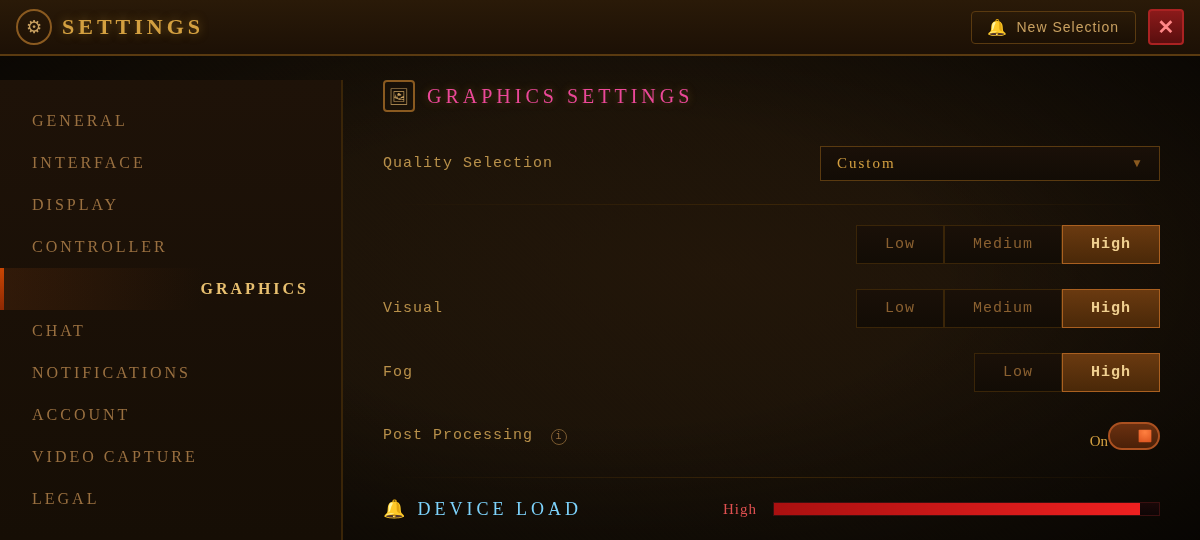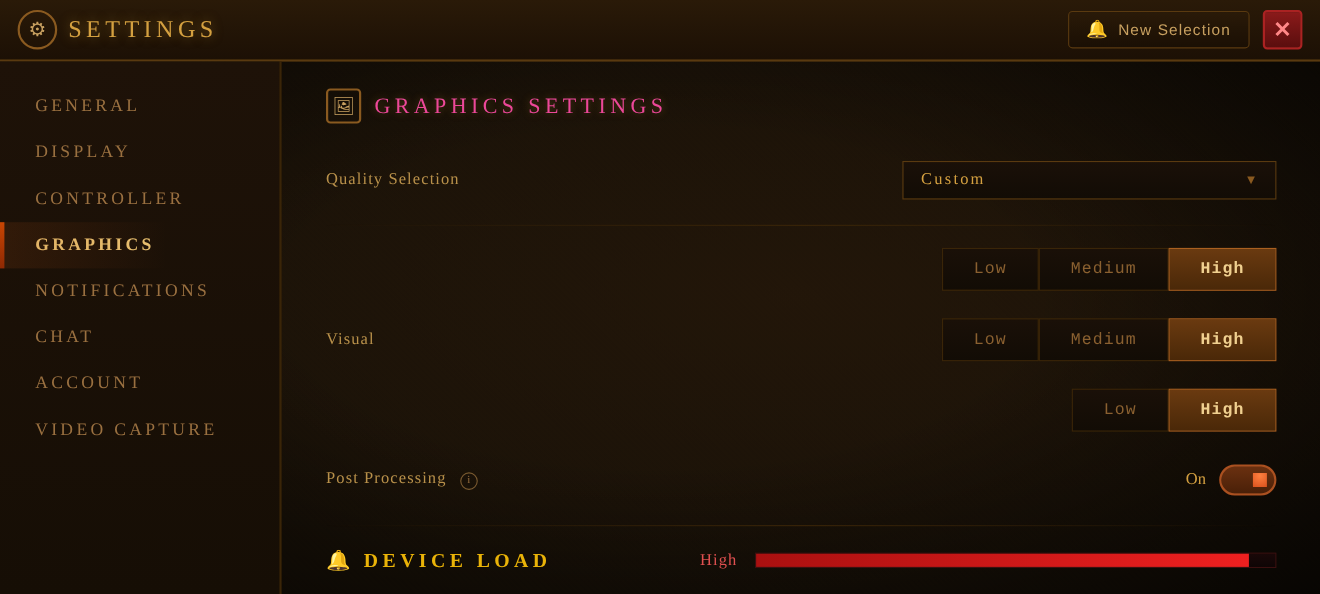--- a/index.html
+++ b/index.html
@@ -66,21 +66,21 @@
       border-radius: 50%;
       display: flex;
       align-items: center;
       justify-content: center;
       font-size: 18px;
       color: #c8a060;
     }
 
     .header-title {
       font-size: 22px;
-      font-weight: normal;
+      font-weight: bold;
       letter-spacing: 4px;
       color: #d4a040;
       text-transform: uppercase;
       text-shadow: 0 0 10px rgba(200,150,50,0.5);
     }
 
     .header-right {
       display: flex;
       align-items: center;
       gap: 12px;
@@ -122,42 +122,44 @@
     
     .main {
       position: relative;
       z-index: 10;
       display: flex;
       height: calc(540px - 56px);
     }
 
     
     .sidebar {
-      width: 256px;
+      width: 343px;
       background: linear-gradient(180deg, #1e1208 0%, #160e05 100%);
       border-right: 2px solid #3a2508;
       padding: 20px 0;
       flex-shrink: 0;
+      margin-top: 24px;
     }
 
     .sidebar-item {
       display: block;
       padding: 12px 32px;
       font-size: 16px;
       letter-spacing: 3px;
       text-transform: uppercase;
       color: #9a7040;
       cursor: pointer;
       position: relative;
       transition: color 0.2s;
     }
 
     .sidebar-item.active {
       color: #e8c070;
       font-weight: bold;
+      text-align: right;
     }
 
     .sidebar-item.active::before {
       content: '';
       position: absolute;
       left: 0;
       top: 0;
       bottom: 0;
       width: 4px;
       background: linear-gradient(180deg, #cc4400, #882200);
@@ -210,20 +212,21 @@
       align-items: center;
       margin-bottom: 18px;
       min-height: 46px;
     }
 
     .setting-label {
       flex: 0 0 320px;
       font-size: 15px;
       letter-spacing: 1px;
       color: #b8904a;
+      font-family: Liberation Mono, monospace;
     }
 
     .setting-label .info-icon {
       display: inline-flex;
       align-items: center;
       justify-content: center;
       width: 16px;
       height: 16px;
       border: 1px solid #7a5a30;
       border-radius: 50%;
@@ -285,22 +288,22 @@
     .btn-quality.active {
       background: linear-gradient(180deg, #6a3a10, #4a2808);
       border: 1px solid #aa6020;
       color: #f0d090;
       font-weight: bold;
     }
 
     
     .toggle-container {
       display: flex;
-      align-items: center;
-      gap: 12px;
+      align-items: flex-end;
+      gap: 0;
     }
 
     .toggle-label {
       font-size: 15px;
       color: #d4a040;
     }
 
     .toggle-switch {
       position: relative;
       width: 52px;
@@ -346,23 +349,22 @@
     }
 
     .bell-icon {
       font-size: 18px;
       color: #c8a060;
     }
 
     .device-load-title {
       font-size: 18px;
       letter-spacing: 4px;
-      color: #eab308;
+      color: #7dd3fc;
       text-transform: uppercase;
-      font-weight: bold;
     }
 
     .device-load-right {
       flex: 1;
       display: flex;
       align-items: center;
       gap: 16px;
     }
 
     .load-level {
@@ -409,27 +411,29 @@
     <button class="close-btn">
       <span>✕</span>
     </button>
   </div>
 </div>
 
 <div class="main">
 
   <nav class="sidebar">
     <a class="sidebar-item">GENERAL</a>
+    <a class="sidebar-item">INTERFACE</a>
     <a class="sidebar-item">DISPLAY</a>
     <a class="sidebar-item">CONTROLLER</a>
     <a class="sidebar-item active">GRAPHICS</a>
+    <a class="sidebar-item">CHAT</a>
     <a class="sidebar-item">NOTIFICATIONS</a>
-    <a class="sidebar-item">CHAT</a>
     <a class="sidebar-item">ACCOUNT</a>
     <a class="sidebar-item">VIDEO CAPTURE</a>
+    <a class="sidebar-item">LEGAL</a>
   </nav>
 
   <div class="content">
 
     <div class="section-header">
       <div class="section-icon">🖼</div>
       <span class="section-title">GRAPHICS SETTINGS</span>
     </div>
 
     <div class="setting-row">
@@ -459,20 +463,21 @@
       <div class="setting-control">
         <div class="btn-group">
           <button class="btn-quality">Low</button>
           <button class="btn-quality">Medium</button>
           <button class="btn-quality active">High</button>
         </div>
       </div>
     </div>
 
     <div class="setting-row">
+      <span class="setting-label">Fog</span>
       <div class="setting-control">
         <div class="btn-group">
           <button class="btn-quality">Low</button>
           <button class="btn-quality active">High</button>
         </div>
       </div>
     </div>
 
     <div class="setting-row">
       <span class="setting-label">

